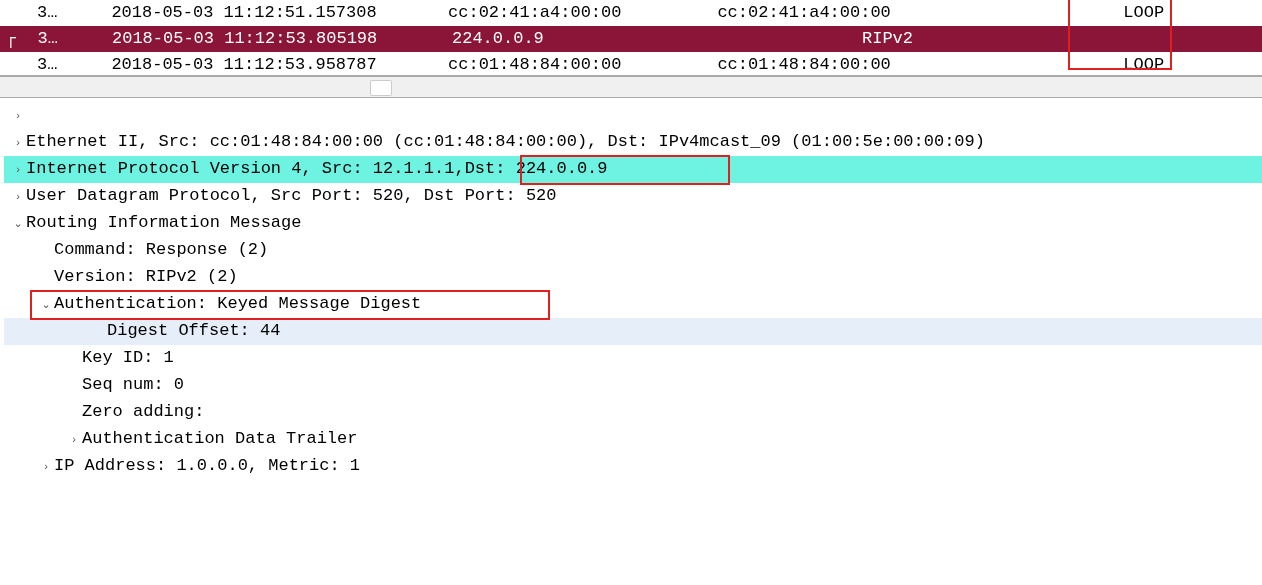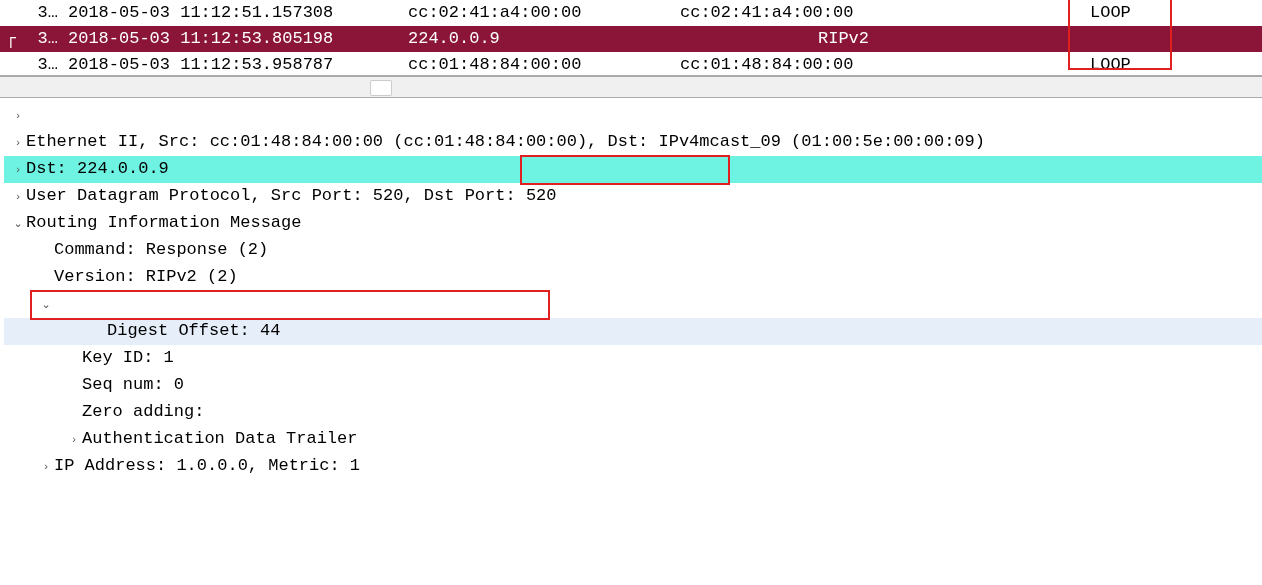--- a/index.html
+++ b/index.html
@@ -25,21 +25,21 @@
     align-items: center;
     height: 26px;
     white-space: nowrap;
   }
   .packet-row.selected {
     background: #8a1538;
     color: #fff;
   }
   .packet-row .cell { padding-right: 10px; }
   .col-no    { width: 68px;  text-align: right; padding-right: 8px;}
-  .col-time  { width: 340px; }
+  .col-time  { width: 340px; margin-left: 44px; }
   .col-src   { width: 272px; }
   .col-dst   { width: 410px; }
   .col-proto { width: 140px; }
   .row-marker {
     position: absolute;
     left: 0;
     width: 21px;
     height: 26px;
     display: flex;
     justify-content: center;
@@ -136,20 +136,21 @@
     <span class="toggle">›</span>
   </div>
 
   <div class="tree-row">
     <span class="toggle">›</span>
     <span>Ethernet II, Src: cc:01:48:84:00:00 (cc:01:48:84:00:00), Dst: IPv4mcast_09 (01:00:5e:00:00:09)</span>
   </div>
 
   <div class="tree-row highlight-cyan">
     <span class="toggle">›</span>
+    <span>Internet Protocol Version 4, Src: 12.1.1.1,</span>
     <span> Dst: 224.0.0.9</span>
   </div>
 
   <div class="tree-row">
     <span class="toggle">›</span>
     <span>User Datagram Protocol, Src Port: 520, Dst Port: 520</span>
   </div>
 
   <div class="tree-row">
     <span class="toggle">⌄</span>
@@ -164,20 +165,21 @@
 
   <div class="tree-row">
     <span class="indent i1"></span>
       <span class="toggle"></span>
     <span>Version: RIPv2 (2)</span>
   </div>
 
   <div class="tree-row">
     <span class="indent i1"></span>
     <span class="toggle">⌄</span>
+    <span>Authentication: Keyed Message Digest</span>
   </div>
 
 
   <div class="tree-row highlight-selected">
     <span class="indent i2"></span>
       <span class="toggle"></span>
     <span>Digest Offset: 44</span>
   </div>
 
   <div class="tree-row">

